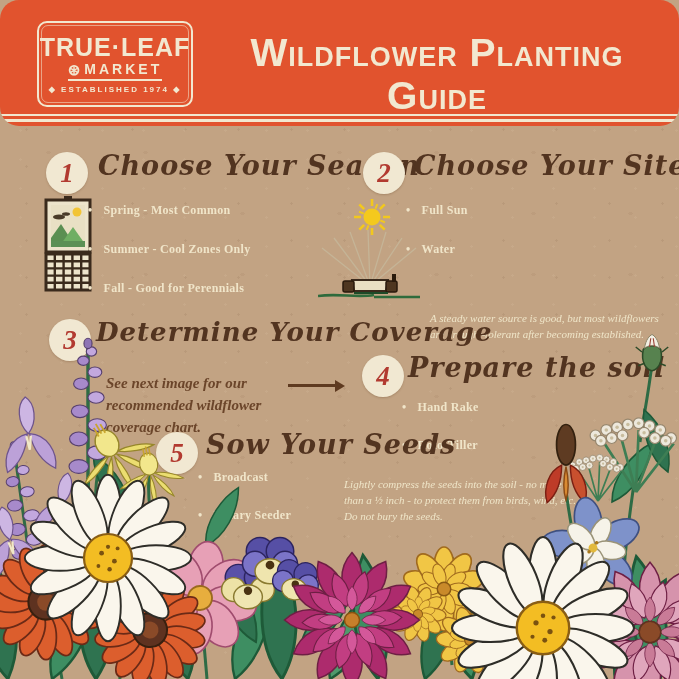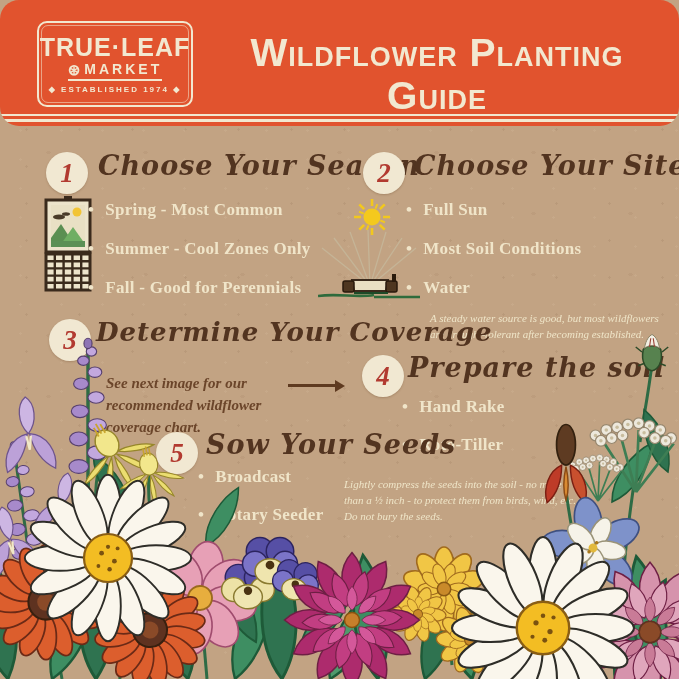--- a/index.html
+++ b/index.html
@@ -43,21 +43,21 @@
     font-style:italic;font-weight:700;font-size:27px;color:#B23A30;
     box-shadow:0 1px 2px rgba(90,60,30,.25);
   }
   .script{
     position:absolute;margin:0;font-family:"DejaVu Serif",serif;
     font-style:italic;font-weight:700;color:#523420;font-size:27px;
     letter-spacing:1px;white-space:nowrap;
   }
   ul.bullets{position:absolute;margin:0;padding:0;list-style:none;}
   ul.bullets li{
-    font-weight:700;font-size:17px;color:#F0E5C9;line-height:26px;
+    font-weight:700;font-size:12px;color:#F0E5C9;line-height:26px;
     letter-spacing:.3px;white-space:nowrap;
   }
   ul.bullets li::before{content:"•";margin-right:11px;}
   .note-cream{position:absolute;font-style:italic;font-size:11px;line-height:1.45;color:#EFE5C8;}
   .note-brown{position:absolute;font-style:italic;font-weight:700;font-size:15px;line-height:1.45;color:#6B452A;}
   
   #s1-circle{left:46px;top:152px;} #s1-title{left:98px;top:150px;}
   #s1-icon{position:absolute;left:44px;top:196px;}
   #s1-list{left:88px;top:197px;} #s1-list li{margin-bottom:13px;}
   #s2-circle{left:363px;top:152px;} #s2-title{left:414px;top:150px;}
@@ -137,21 +137,20 @@
     <path d="M34,50 L70,50 L68,61 L36,61 Z" fill="#E9DFC3" stroke="#3A2A1C" stroke-width="2"></path>
     <rect x="25" y="51" width="11" height="11" rx="2" fill="#4E3620" stroke="#2A1A0C" stroke-width="1.5"></rect>
     <rect x="68" y="51" width="11" height="11" rx="2" fill="#4E3620" stroke="#2A1A0C" stroke-width="1.5"></rect>
     <rect x="74" y="44" width="4" height="8" fill="#2A1A0C"></rect>
     <path d="M0,66 C20,63 38,68 56,65" stroke="#2E6B3C" stroke-width="2.6" fill="none"></path>
     <path d="M56,67 L102,67" stroke="#2E6B3C" stroke-width="2.6"></path>
     <path d="M36,63 L70,63" stroke="#1E4A28" stroke-width="2"></path>
   </svg>
   <ul class="bullets" id="s2-list">
     <li><span>Full Sun</span></li>
-    <li><span>Most Soil Conditions</span></li>
     <li><span>Water</span></li>
   </ul>
   <p class="note-cream" id="s2-note">A steady water source is good, but most wildflowers are drought-tolerant after becoming established.</p>
 
   <div class="num-circle" id="s3-circle">
       <span>3</span>
     </div>
   <h2 class="script" id="s3-title">Determine Your Coverage</h2>
   <p class="note-brown" id="s3-note">See next image for our recommended wildflower coverage chart.</p>
   <div class="arrow"></div>

